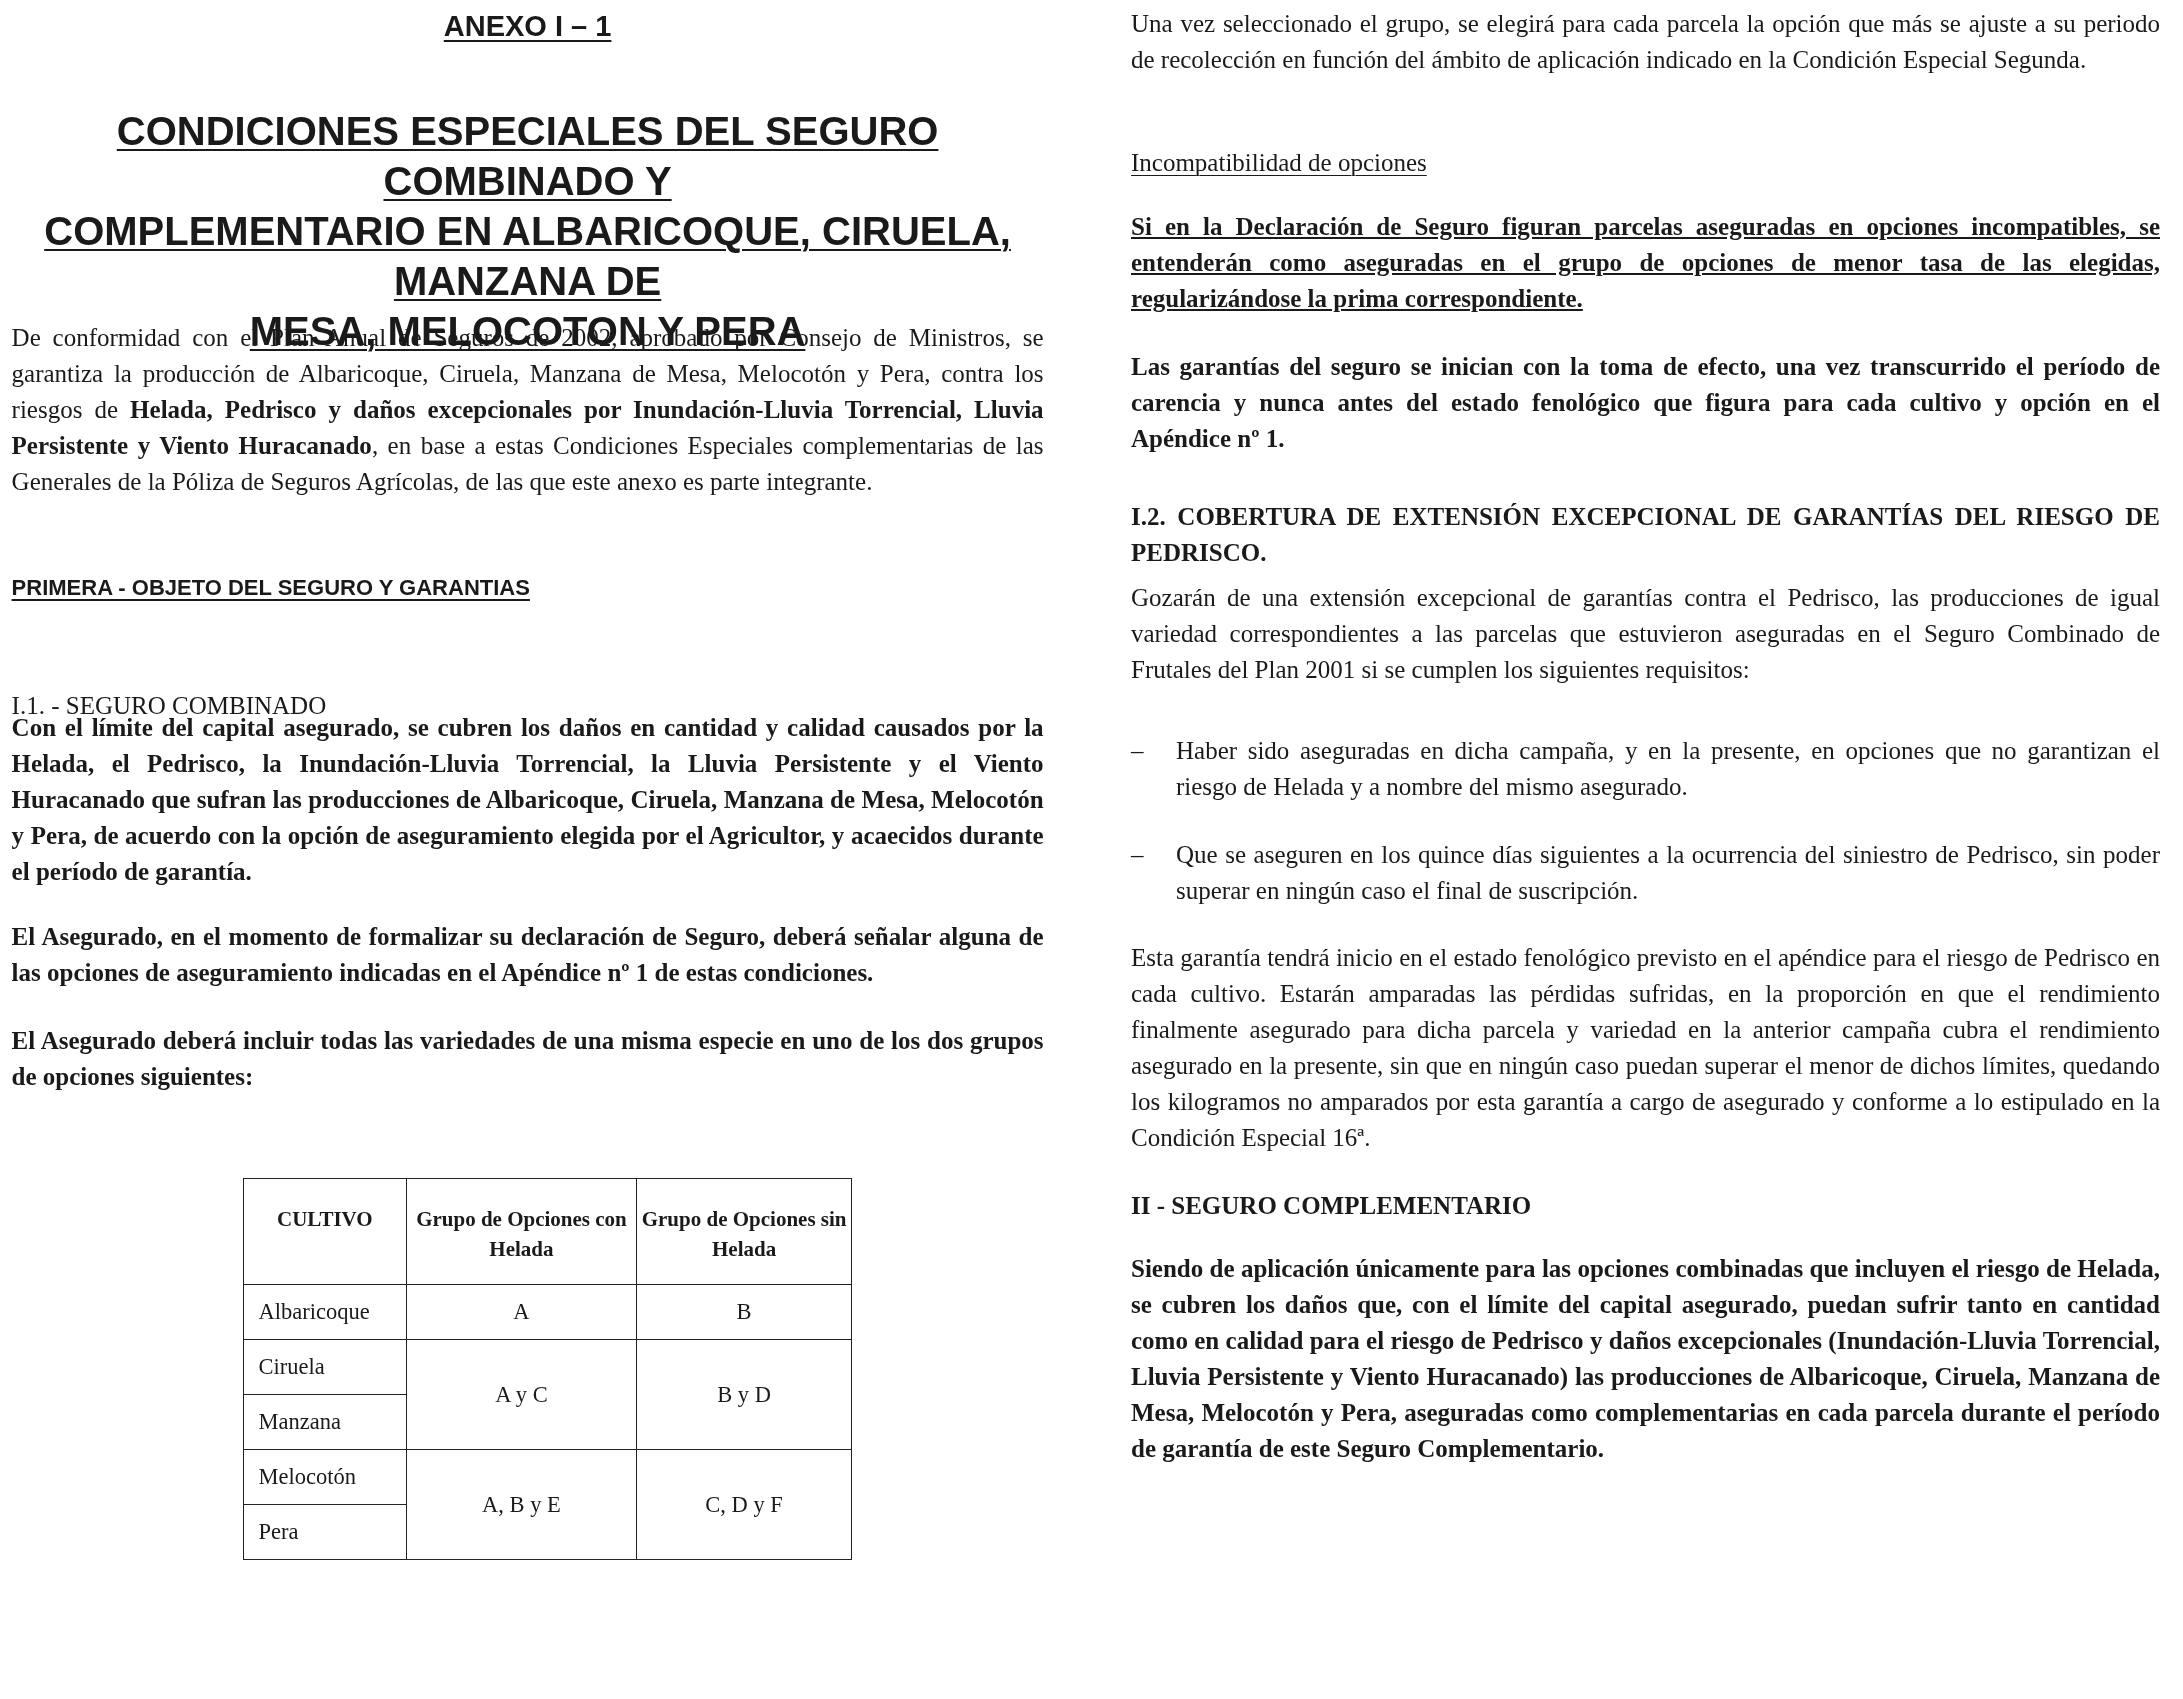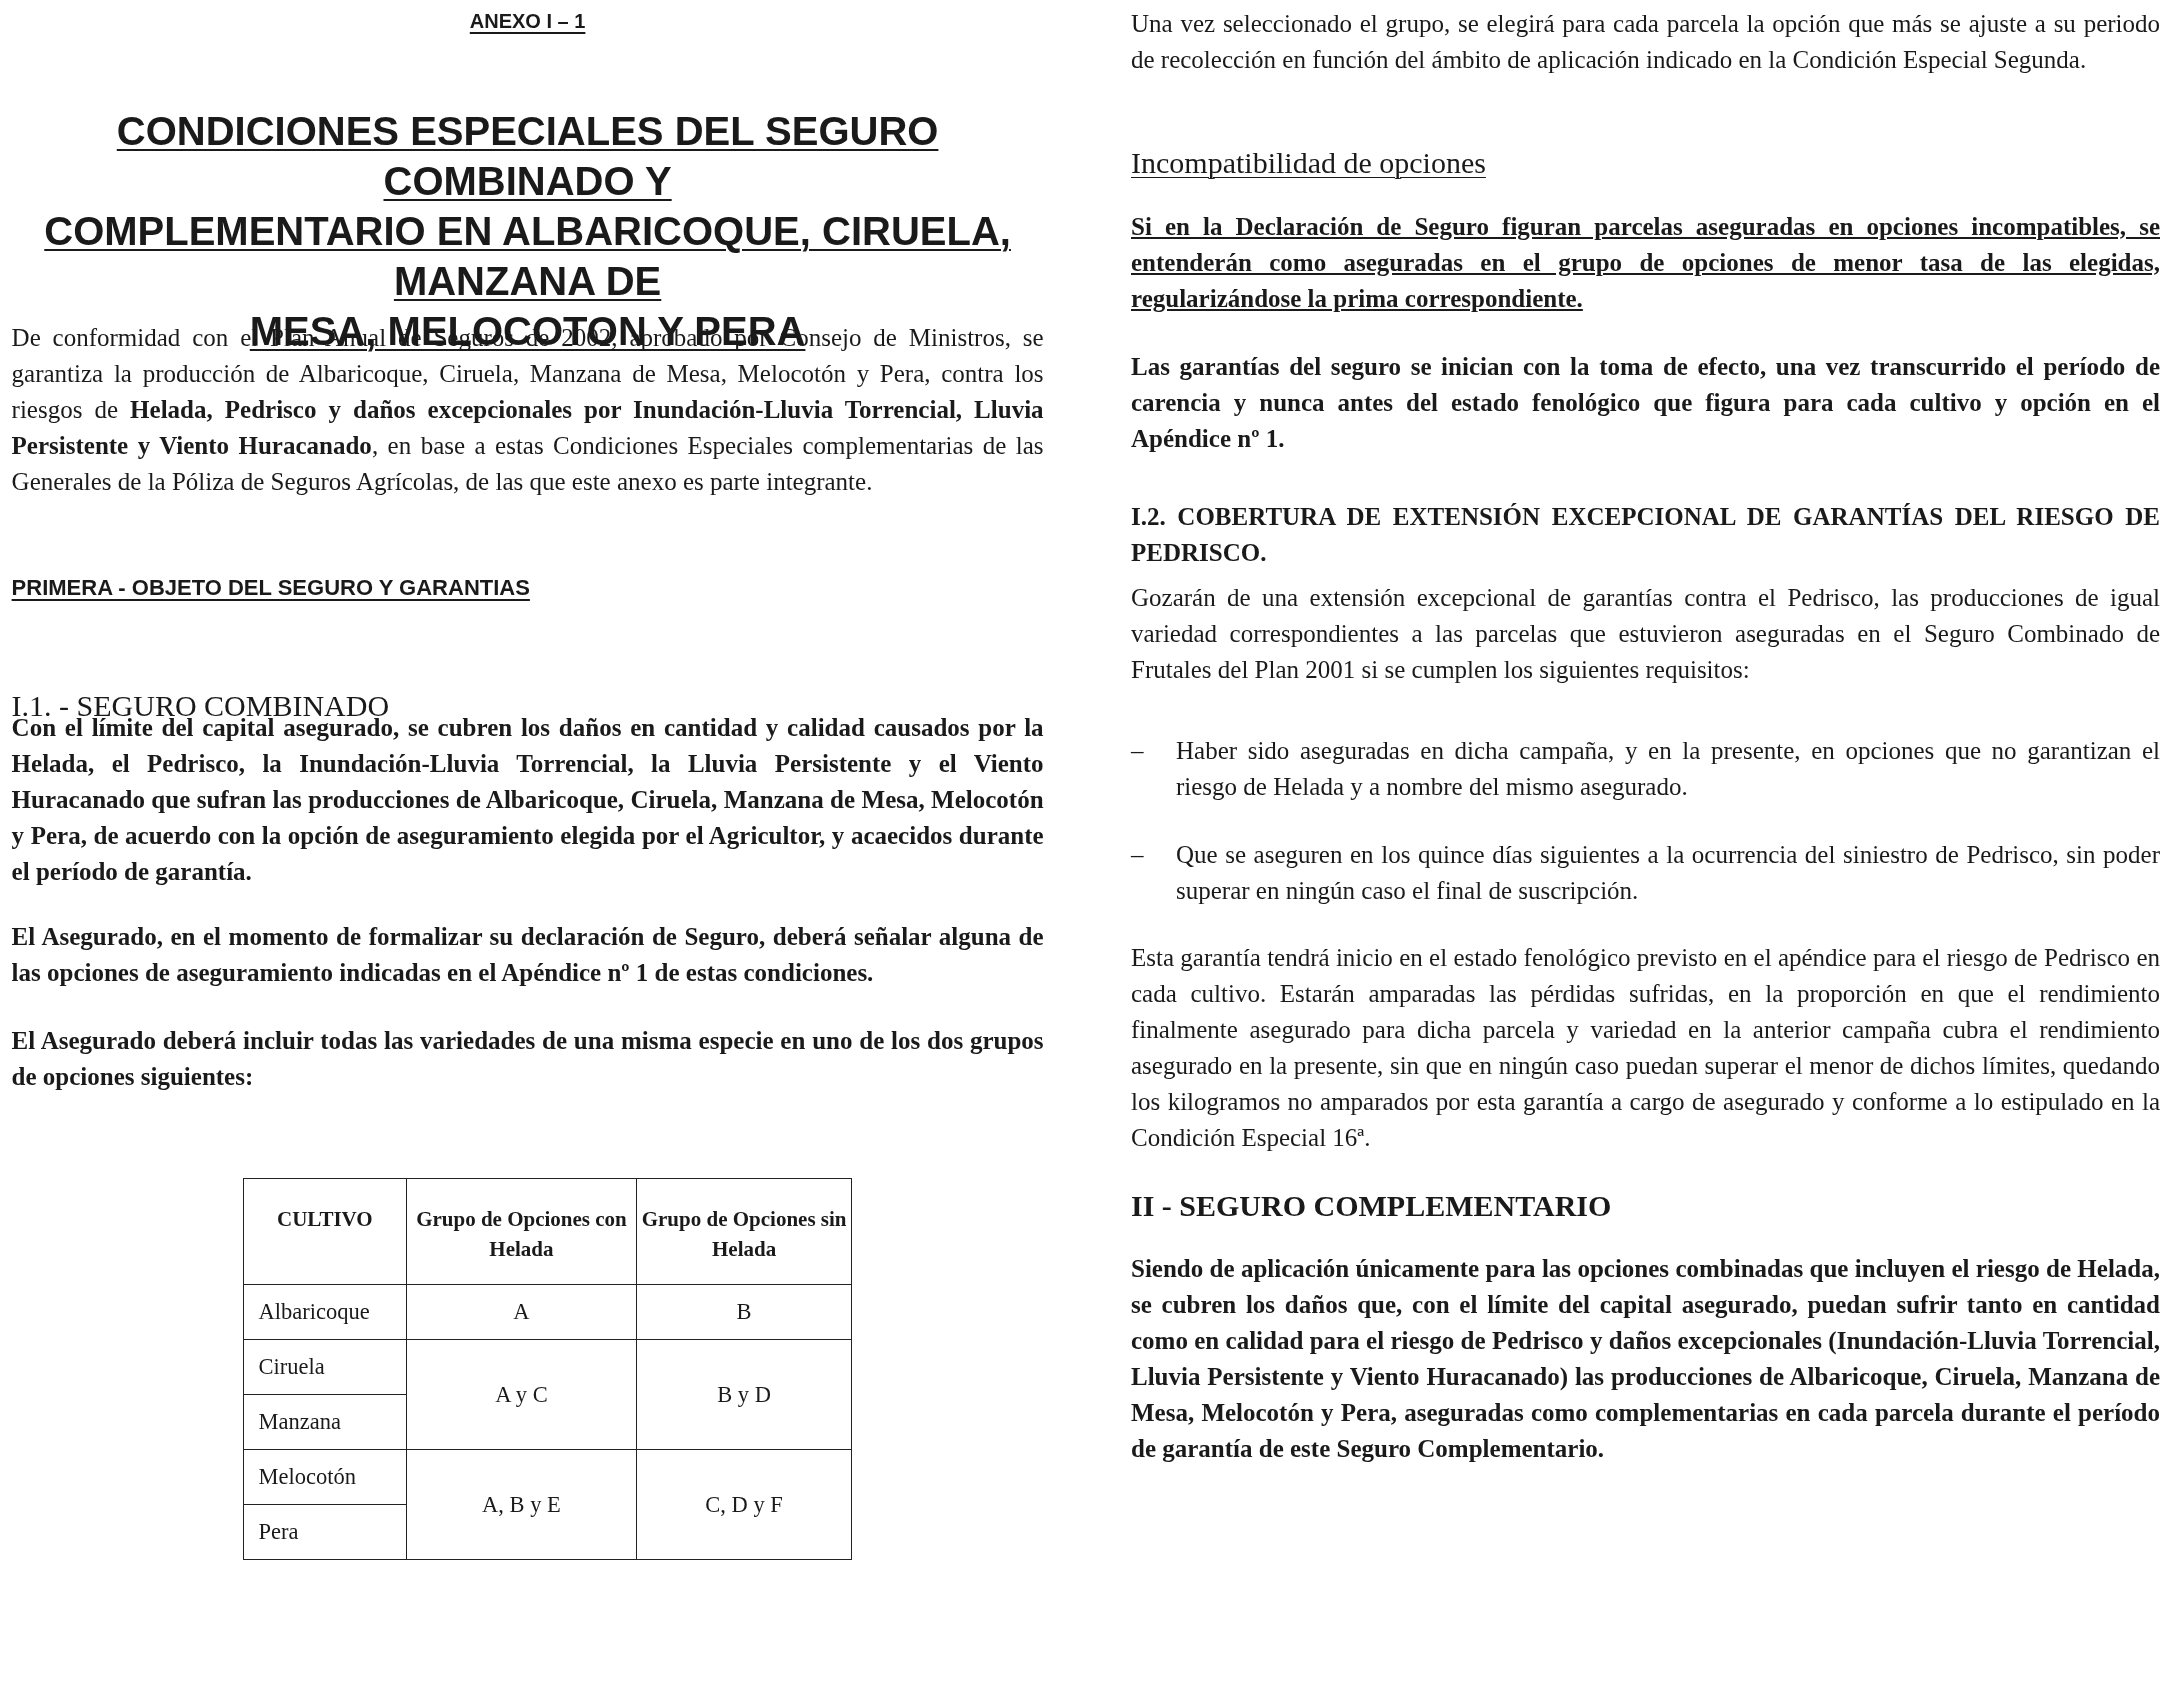--- a/index.html
+++ b/index.html
@@ -5,24 +5,24 @@
   html, body { margin:0; padding:0; background:#ffffff; }
   body { width:2183px; height:1699px; position:relative; overflow:hidden; color:#1a1a1a; }
   .page { position:absolute; top:0; height:1699px; }
   .left { left:11.6px; width:1032px; }
   .right { left:1131px; width:1029px; }
   .blk { position:absolute; left:0; right:0; }
   .serif { font-family:"Liberation Serif","DejaVu Serif",serif; font-size:25px; line-height:36px; }
   .just { text-align:justify; text-align-last:left; }
   .bold { font-weight:bold; }
   .sans-h { font-family:"Liberation Sans","DejaVu Sans",sans-serif; font-weight:bold; text-decoration:underline; text-decoration-thickness:2.2px; text-underline-offset:4.3px; }
-  .annex { font-size:20px; text-align:center; }
+  .annex { font-size:29px; text-align:center; }
   .title { font-size:40px; line-height:50px; text-align:center; }
   .primera { font-size:22px; }
-  .sect { font-family:"Liberation Serif","DejaVu Serif",serif; font-size:30px; line-height:36px; }
+  .sect { font-family:"Liberation Serif","DejaVu Serif",serif; font-size:25px; line-height:36px; }
   .underline-serif { text-decoration:underline; text-decoration-thickness:1.4px; text-underline-offset:3.6px; }
   .bullet { position:absolute; left:0; right:0; }
   .bullet .dash { position:absolute; left:0; top:0; width:29px; }
   .bullet .txt { margin-left:45px; }
   table.opts { position:absolute; left:243px; top:1178px; width:609px; border-collapse:collapse;
     font-family:"Liberation Serif","DejaVu Serif",serif; font-size:22.5px; }
   table.opts td, table.opts th { border:1.8px solid #222; padding:0; }
   table.opts th { font-weight:bold; font-size:21px; line-height:30px; vertical-align:top; padding-top:25px; text-align:center; height:80px; }
   table.opts td.crop { text-align:left; padding-left:14.5px; height:54px; }
   table.opts td.grp { text-align:center; }

